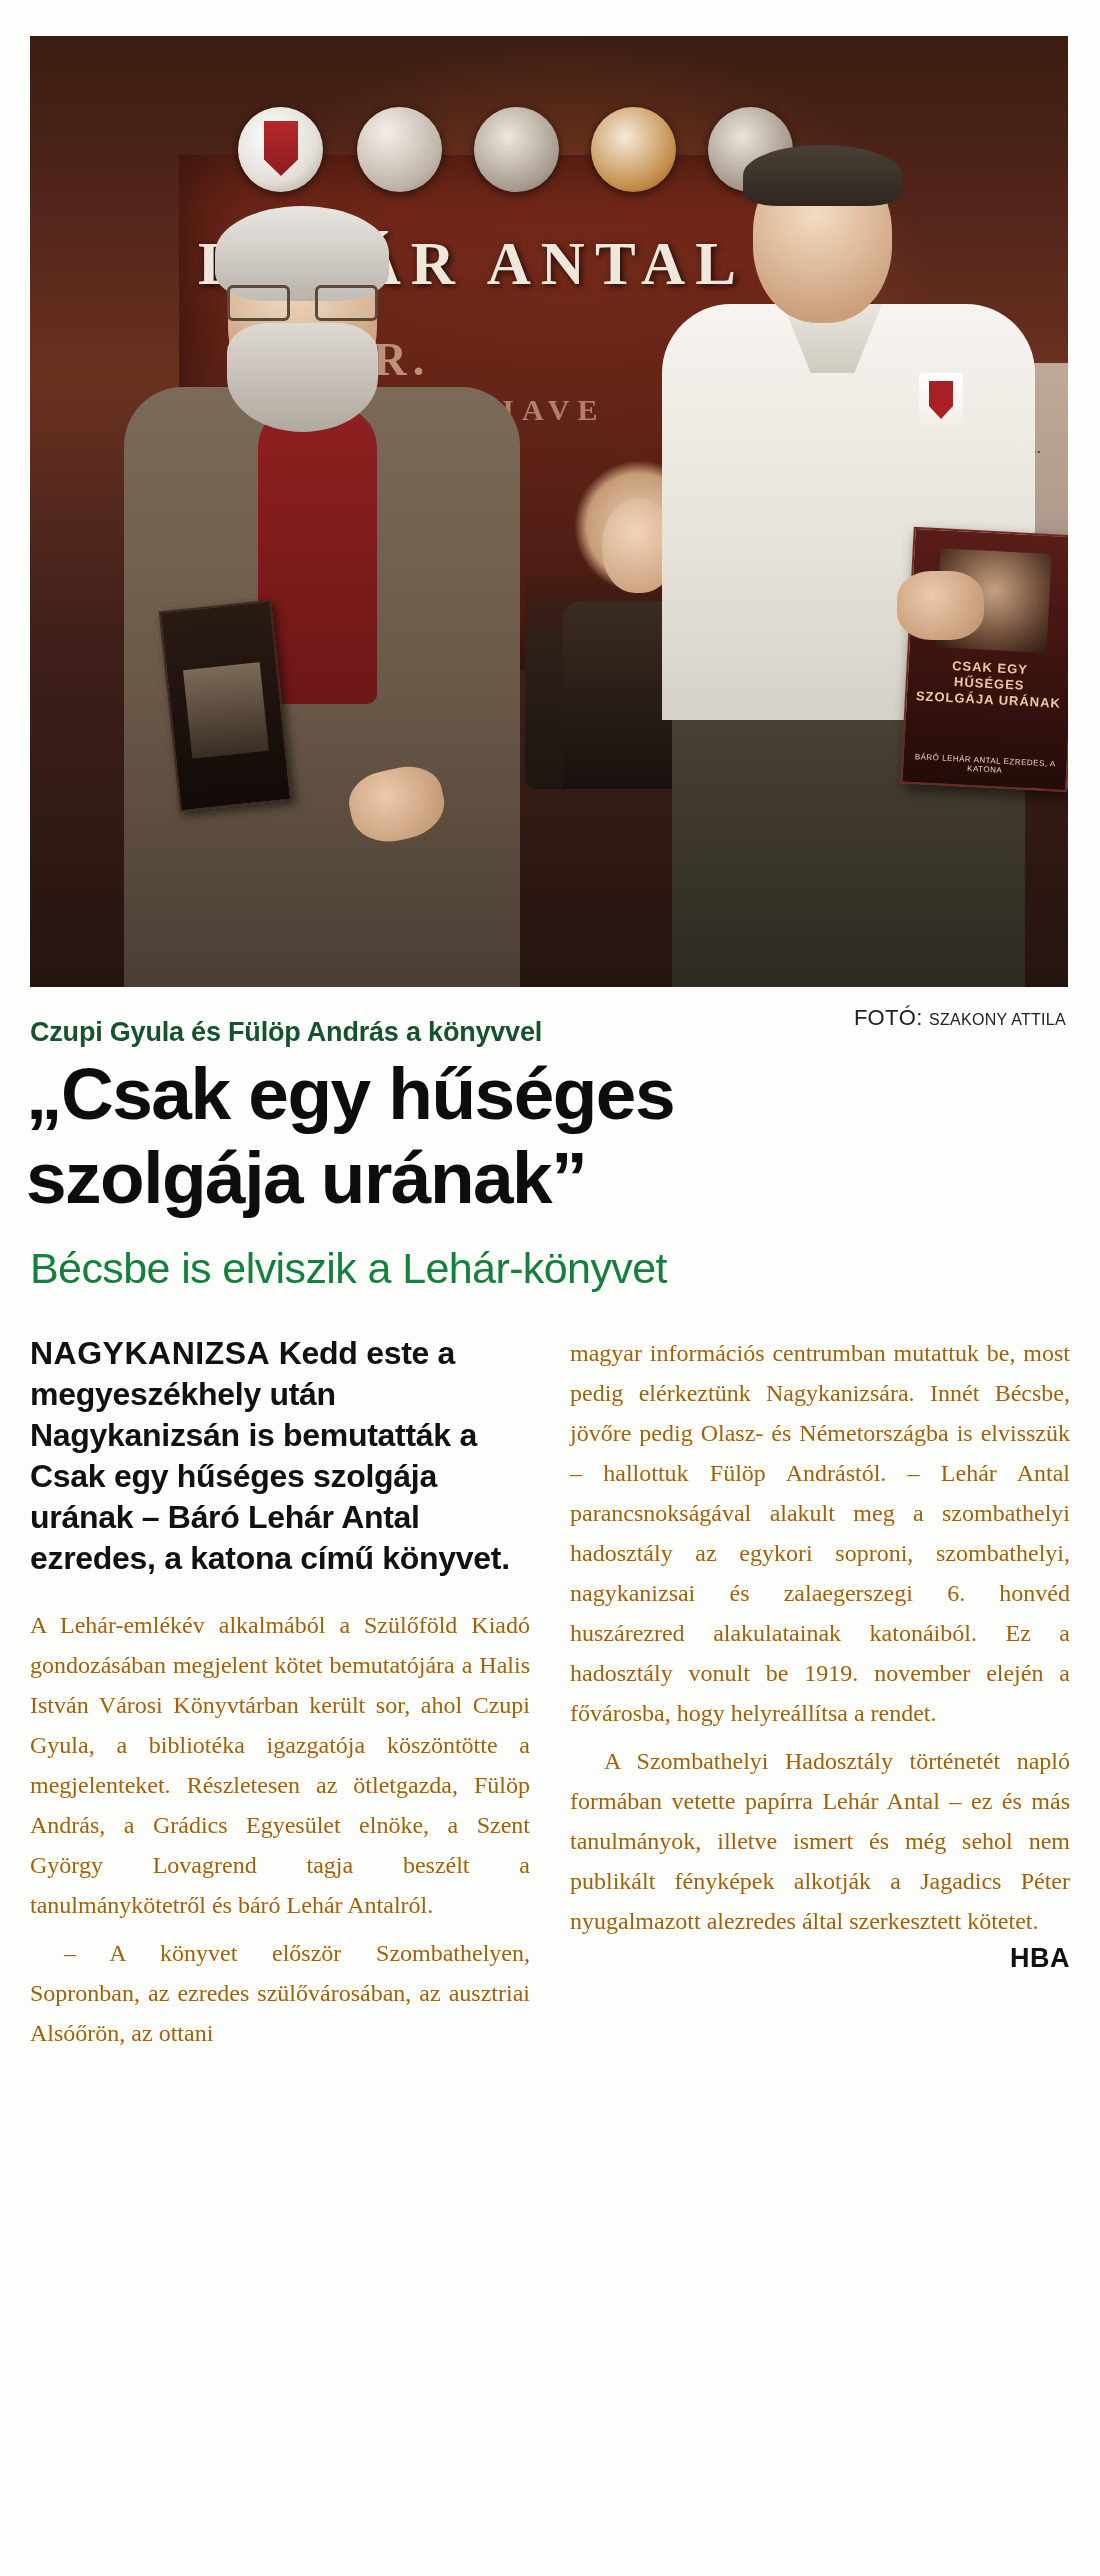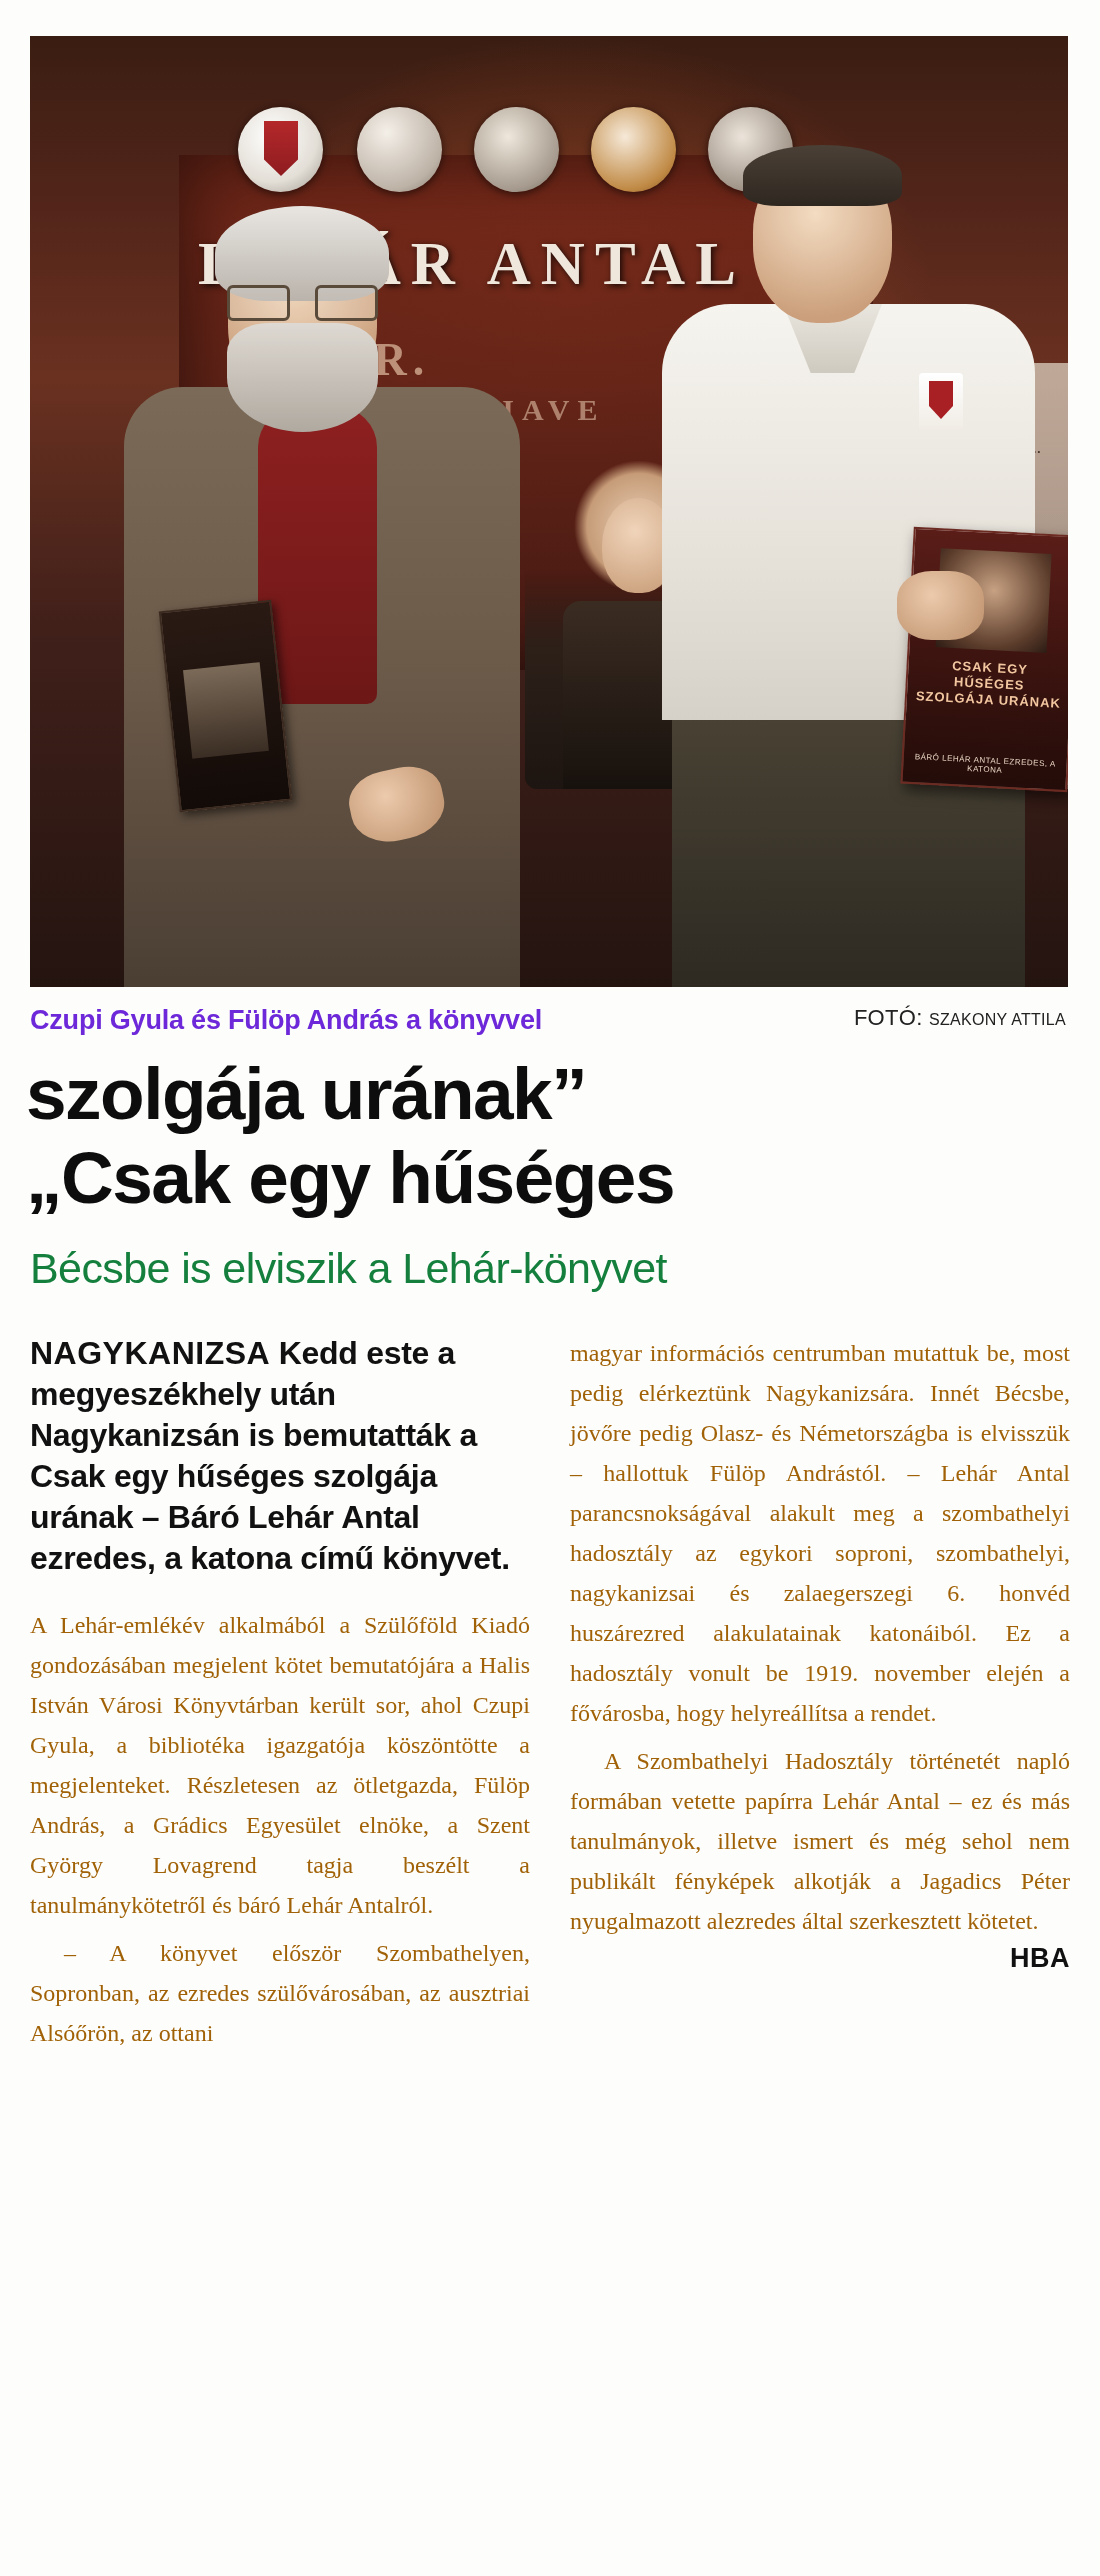--- a/index.html
+++ b/index.html
@@ -279,25 +279,25 @@
   
   .caption-row {
     position: absolute;
     left: 30px;
     top: 1001px;
     width: 1038px;
     height: 44px;
   }
   .caption-main {
     position: absolute;
-    left: 0; top: 4px;
+    left: 0; top: 16px;
     font-family: "Liberation Sans", sans-serif;
     font-weight: 700;
     font-size: 27px;
-    color: #6d28d9;
+    color: #14532d;
     letter-spacing: -0.2px;
   }
   .caption-credit {
     position: absolute;
     right: 2px; top: 4px;
     font-family: "Liberation Sans", sans-serif;
     font-size: 22px;
     color: #222;
     letter-spacing: 0.3px;
   }
@@ -430,22 +430,22 @@
 
   <div class="caption-row">
     <div class="caption-main">Czupi Gyula és Fülöp András a könyvvel</div>
     <div class="caption-credit">
       <span>FOTÓ:</span>
       <span class="small-caps">SZAKONY ATTILA</span>
     </div>
   </div>
 
   <div class="headline">
+    <div>„Csak egy hűséges</div>
     <div>szolgája urának”</div>
-    <div>„Csak egy hűséges</div>
   </div>
 
   <div class="subhead">Bécsbe is elviszik a Lehár-könyvet</div>
 
   <div class="col col-left">
     <p class="lead">
       <span class="city">NAGYKANIZSA</span><span> Kedd este a megyeszékhely után Nagykanizsán is bemutatták a Csak egy hűséges szolgája urának – Báró Lehár Antal ezredes, a katona című könyvet.</span>
     </p>
     <p class="body">A Lehár-emlékév alkalmából a Szülőföld Kiadó gondozásában megjelent kötet bemutatójára a Halis István Városi Könyvtárban került sor, ahol Czupi Gyula, a biblioté­ka igazgatója köszöntötte a megjelenteket. Részletesen az ötletgazda, Fülöp András, a Grádics Egyesület elnöke, a Szent György Lovagrend tagja beszélt a tanulmánykötetről és báró Lehár Antalról.</p>
     <p class="body indent">– A könyvet először Szombathelyen, Sopronban, az ezredes szülővárosában, az ausztriai Alsóőrön, az ottani</p>

